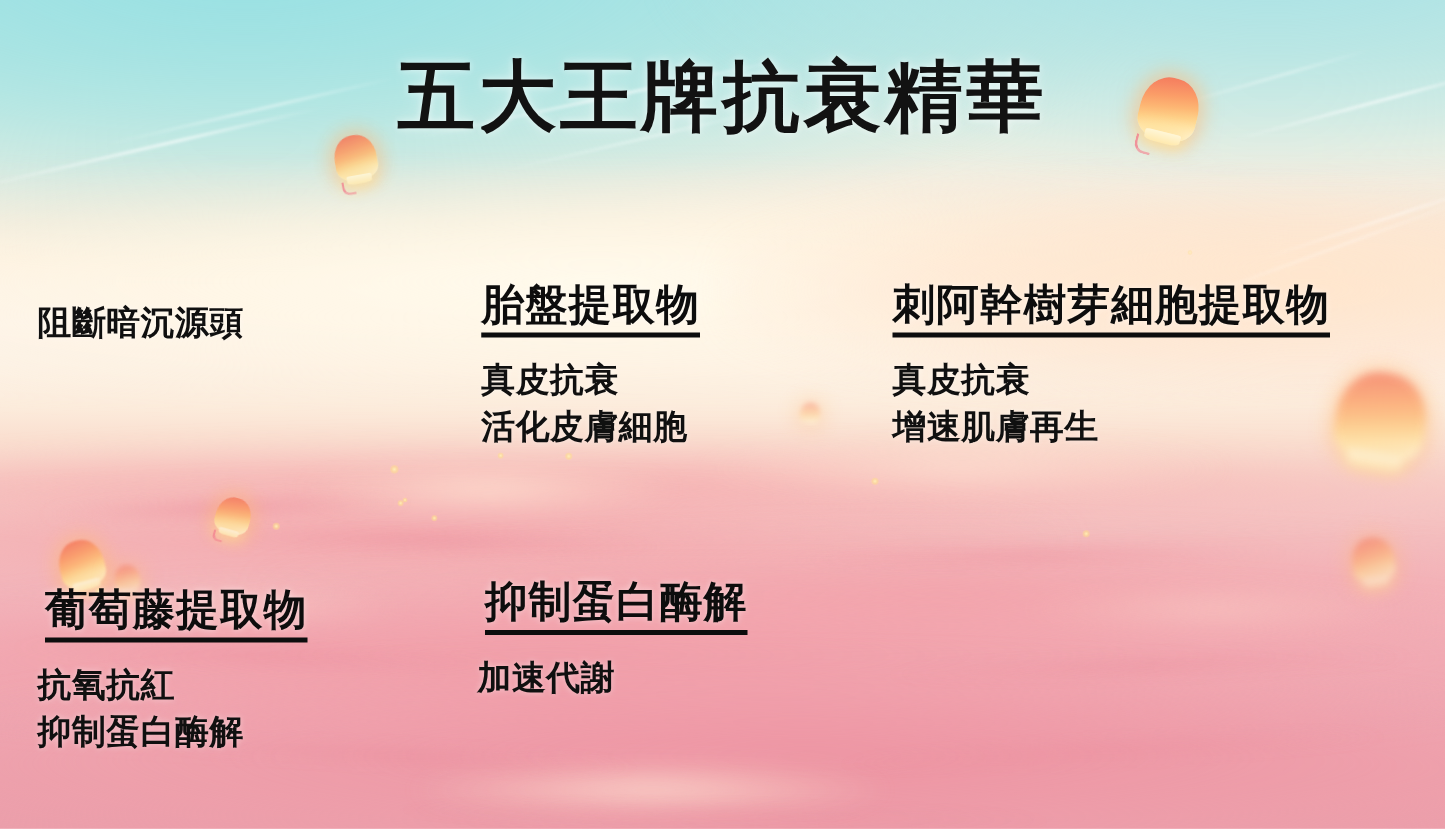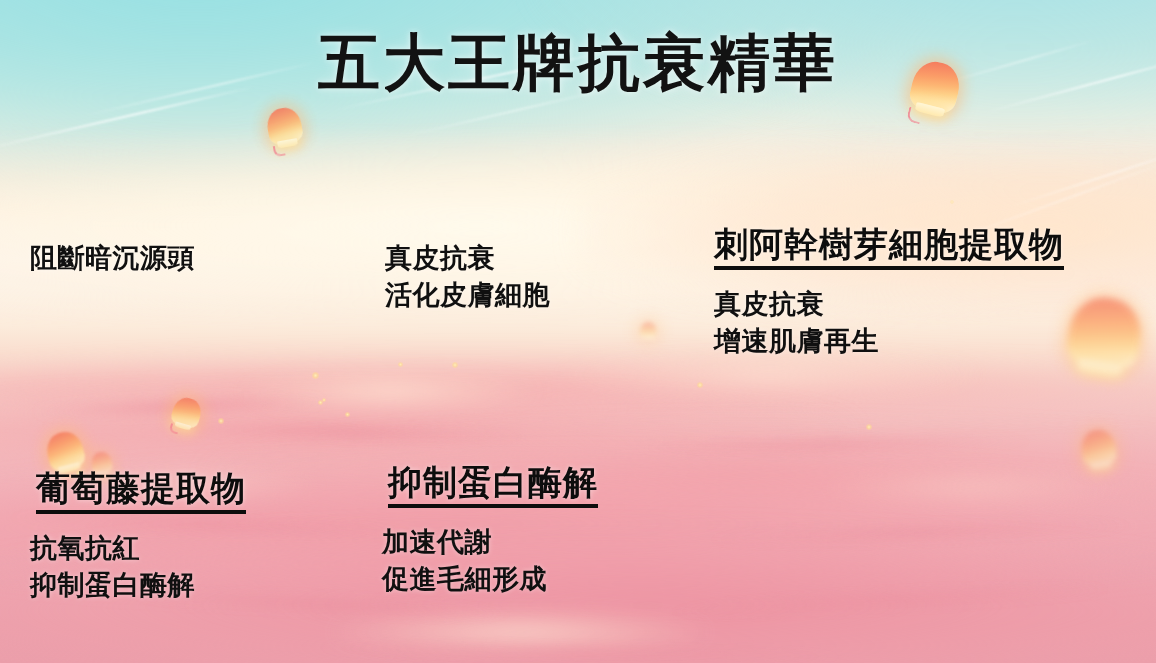--- a/index.html
+++ b/index.html
@@ -168,21 +168,21 @@
 
   
   .spark{
     position:absolute;border-radius:50%;
     background:radial-gradient(circle, rgba(255,240,180,.95) 0%, rgba(255,222,140,.55) 45%, rgba(255,210,120,0) 100%);
     pointer-events:none;
   }
 
   
   .title{
-    position:absolute;left:0;top:32px;width:1156px;text-align:center;
+    position:absolute;left:0;top:47px;width:1156px;text-align:center;
     font-size:62px;font-weight:bold;color:#121212;letter-spacing:3px;
     line-height:1;
     text-shadow:0 0 6px rgba(255,255,255,.55), 0 0 14px rgba(255,255,255,.35);
     white-space:nowrap;
   }
 
   .card{position:absolute;}
   .card h2{
     margin:0;
     font-size:34px;font-weight:bold;color:#0d0d0d;letter-spacing:1px;
@@ -296,20 +296,21 @@
 
   <div class="title">五大王牌抗衰精華</div>
 
   <div class="card card-1">
     <div class="lines">
       <div>阻斷暗沉源頭</div>
     </div>
   </div>
 
   <div class="card card-2">
+    <h2>胎盤提取物</h2>
     <div class="lines">
       <div>真皮抗衰</div>
       <div>活化皮膚細胞</div>
     </div>
   </div>
 
   <div class="card card-3">
     <h2>刺阿幹樹芽細胞提取物</h2>
     <div class="lines">
       <div>真皮抗衰</div>
@@ -322,17 +323,16 @@
     <div class="lines">
       <div>抗氧抗紅</div>
       <div>抑制蛋白酶解</div>
     </div>
   </div>
 
   <div class="card card-5">
     <h2>抑制蛋白酶解</h2>
     <div class="lines">
       <div>加速代謝</div>
-      <div>促進毛細形成</div>
     </div>
   </div>
 
 </div>
 
 </body></html>

